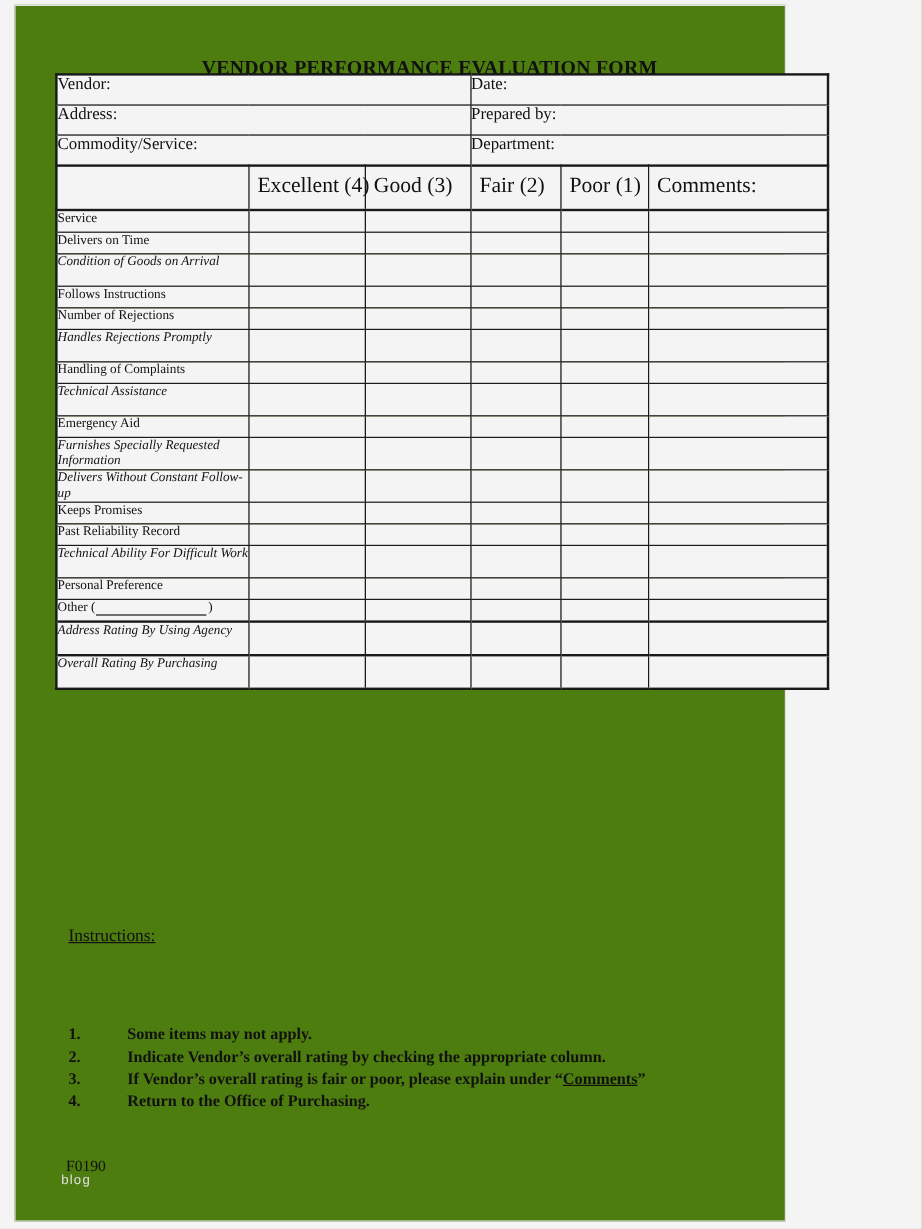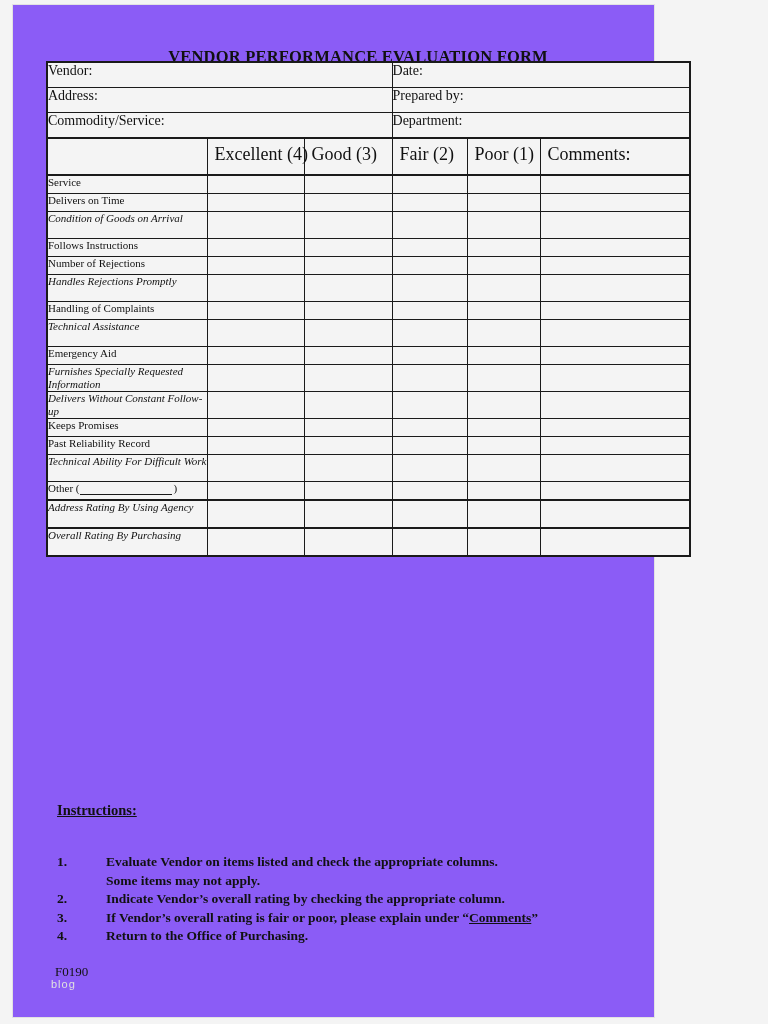--- a/index.html
+++ b/index.html
@@ -16,21 +16,21 @@
     position: relative;
     overflow: hidden;
   }
 
   .page {
     position: absolute;
     left: 12px;
     top: 4px;
     width: 643px;
     height: 1014px;
-    background: #8b5cf6;
+    background: #4d7c0f;
     border: 1px solid #e2e2e2;
     box-sizing: border-box;
   }
 
   .sheet {
     position: absolute;
     left: 0;
     top: 0;
     width: 744px;
     height: 1014px;
@@ -113,23 +113,23 @@
     width: 92px;
     height: 11px;
     vertical-align: bottom;
     margin: 0 1px;
   }
 
   
   .instructions-heading {
     position: absolute;
     left: 44px;
-    top: 797px;
+    top: 767px;
     font-size: 14.5px;
-    font-weight: bold;
+    font-weight: normal;
     text-decoration: underline;
     font-family: "Liberation Serif", "DejaVu Serif", serif;
   }
   .instructions-list {
     position: absolute;
     left: 44px;
     top: 848px;
     width: 620px;
     font-size: 13.5px;
     font-weight: bold;
@@ -320,20 +320,28 @@
           </tr>
           <tr class="row-2line">
             <td class="crit-label col-first">Technical Ability For Difficult Work</td>
             <td class="rate-cell"></td>
             <td class="rate-cell"></td>
             <td class="rate-cell"></td>
             <td class="rate-cell"></td>
             <td class="rate-cell col-last"></td>
           </tr>
           <tr class="row-1line">
+            <td class="crit-label col-first">Personal Preference</td>
+            <td class="rate-cell"></td>
+            <td class="rate-cell"></td>
+            <td class="rate-cell"></td>
+            <td class="rate-cell"></td>
+            <td class="rate-cell col-last"></td>
+          </tr>
+          <tr class="row-1line">
             <td class="crit-label col-first"><span>Other (</span><span class="otherline"></span><span>)</span></td>
             <td class="rate-cell"></td>
             <td class="rate-cell"></td>
             <td class="rate-cell"></td>
             <td class="rate-cell"></td>
             <td class="rate-cell col-last"></td>
           </tr>
           <tr class="row-2line thick-above">
             <td class="crit-label col-first">Address Rating By Using Agency</td>
             <td class="rate-cell"></td>
@@ -352,21 +360,20 @@
           </tr>
         </tbody>
     </table>
 
     <div class="instructions-heading">Instructions:</div>
 
     <div class="instructions-list">
 
       <div class="instr-item">
         <span class="instr-num">1.</span>
-        <span class="instr-text">Evaluate Vendor on items listed and check the appropriate columns.</span>
         <span class="instr-sub">Some items may not apply.</span>
       </div>
 
       <div class="instr-item">
         <span class="instr-num">2.</span>
         <span class="instr-text">Indicate Vendor’s overall rating by checking the appropriate column.</span>
       </div>
 
       <div class="instr-item">
         <span class="instr-num">3.</span>

